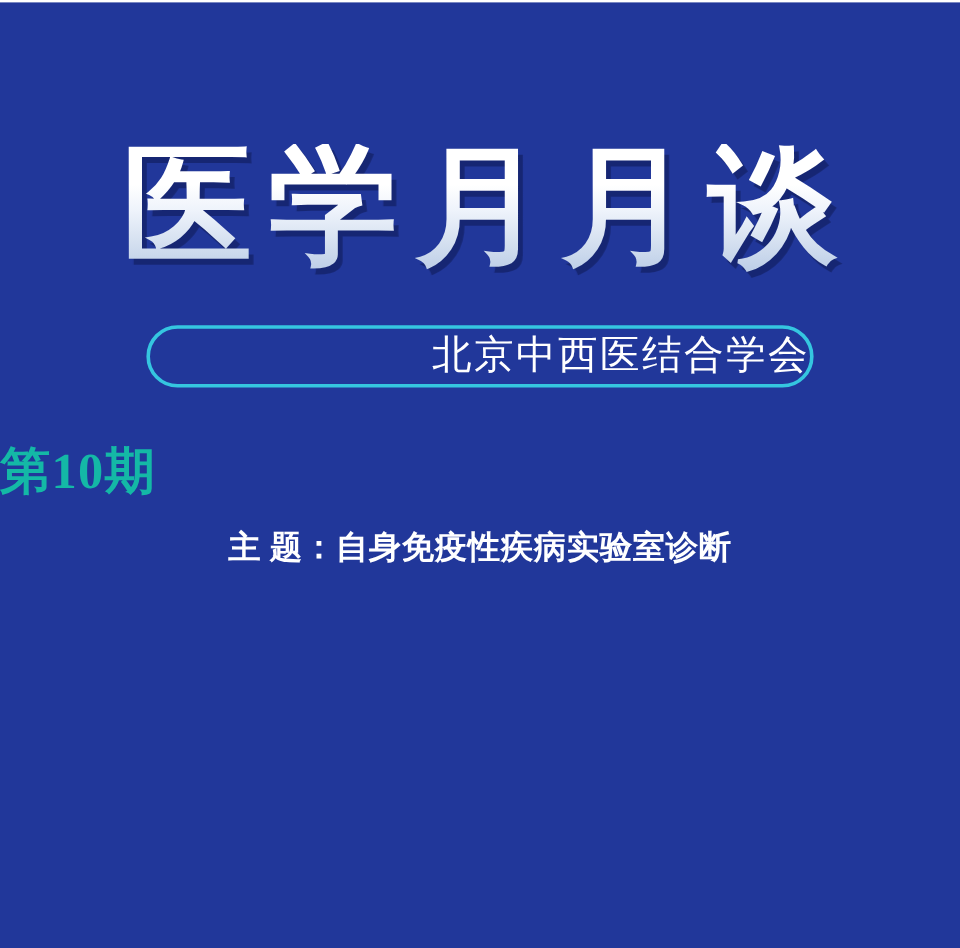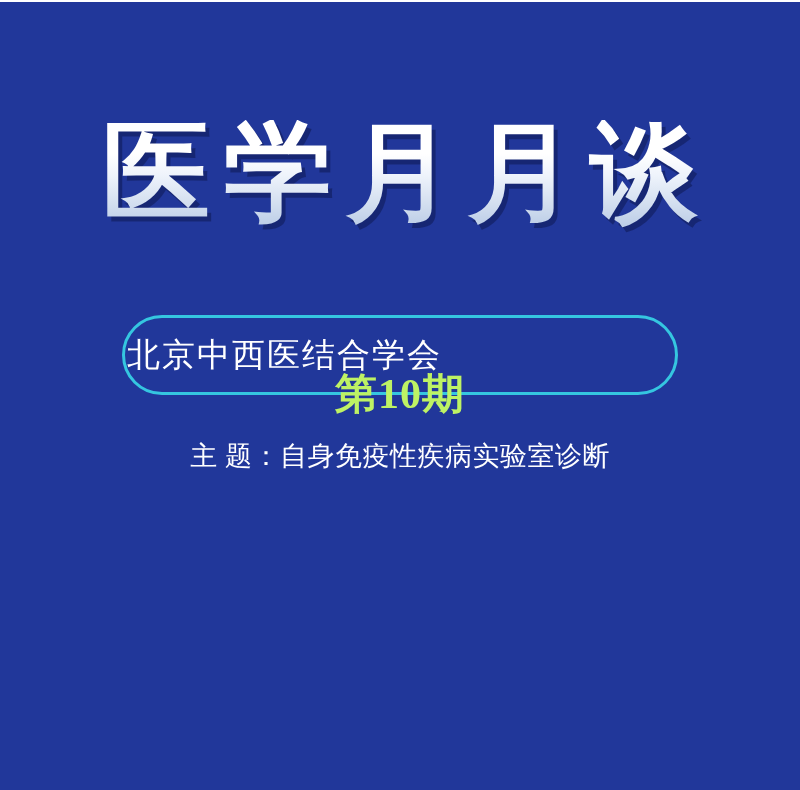--- a/index.html
+++ b/index.html
@@ -59,66 +59,64 @@
   .pill-wrap {
     position: absolute;
     top: 269px;
     left: 0;
     right: 0;
     display: flex;
     justify-content: center;
   }
   .pill {
     width: 556px;
-    height: 80px;
+    height: 52px;
     box-sizing: border-box;
     border: 3px solid #35C6E0;
     border-radius: 40px;
     display: flex;
     align-items: center;
-    justify-content: flex-start;
-    margin-top: 44px;
+    justify-content: flex-end;
   }
   .pill-text {
     font-family: "Liberation Serif", "DejaVu Serif", serif;
     font-size: 33px;
     font-weight: 400;
     color: #ffffff;
     letter-spacing: 2px;
     text-indent: 2px;
     white-space: nowrap;
     line-height: 1;
   }
 
   
   .issue {
     position: absolute;
     top: 369px;
     left: 0;
     right: 0;
-    text-align: center;
     font-family: "Liberation Serif", "DejaVu Serif", serif;
     font-size: 42px;
     font-weight: 700;
-    color: #bef264;
+    color: #14b8a6;
     letter-spacing: 1px;
     line-height: 1.1;
     white-space: nowrap;
   }
 
   
   .topic {
     position: absolute;
     top: 438px;
     left: 0;
     right: 0;
     text-align: center;
     font-family: "Liberation Serif", "DejaVu Serif", serif;
     font-size: 27px;
-    font-weight: 400;
+    font-weight: 700;
     color: #ffffff;
     letter-spacing: 0.5px;
     line-height: 1.2;
     white-space: nowrap;
   }
 
   
   .poster-body {
     position: absolute;
     top: 490px;

